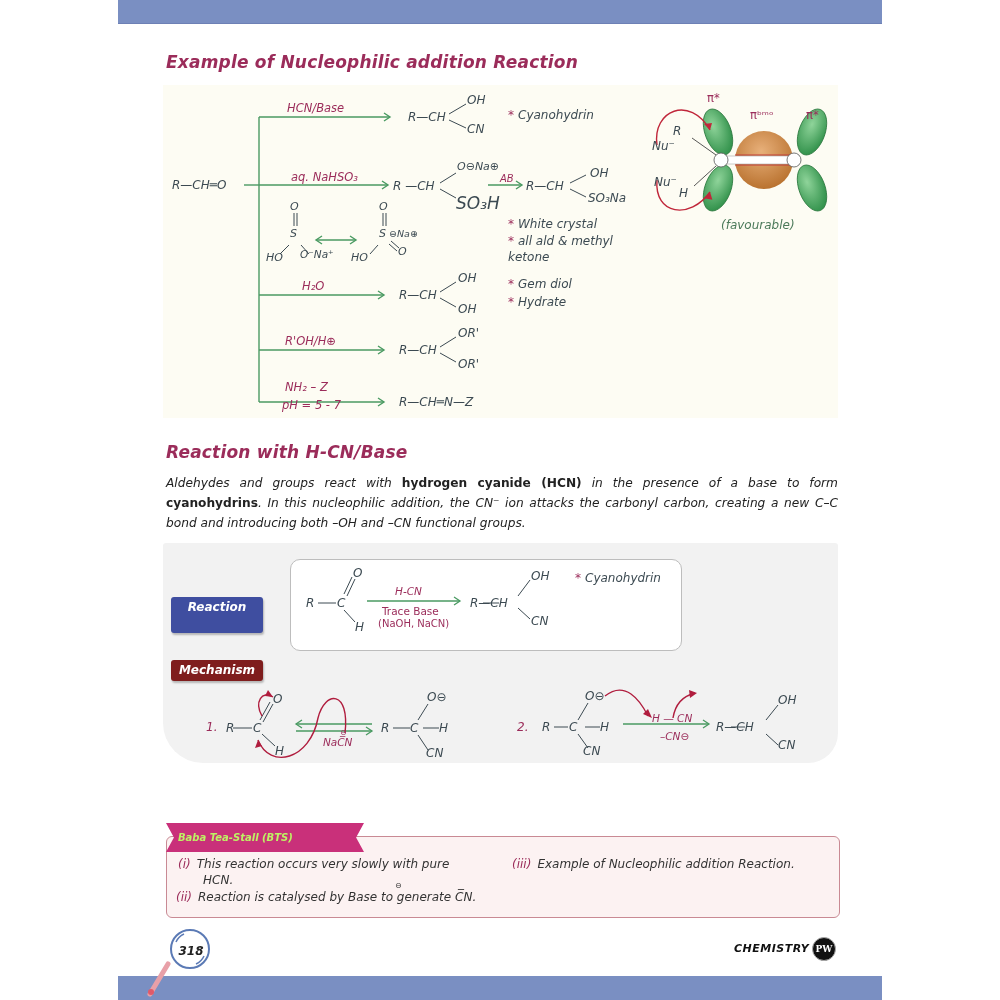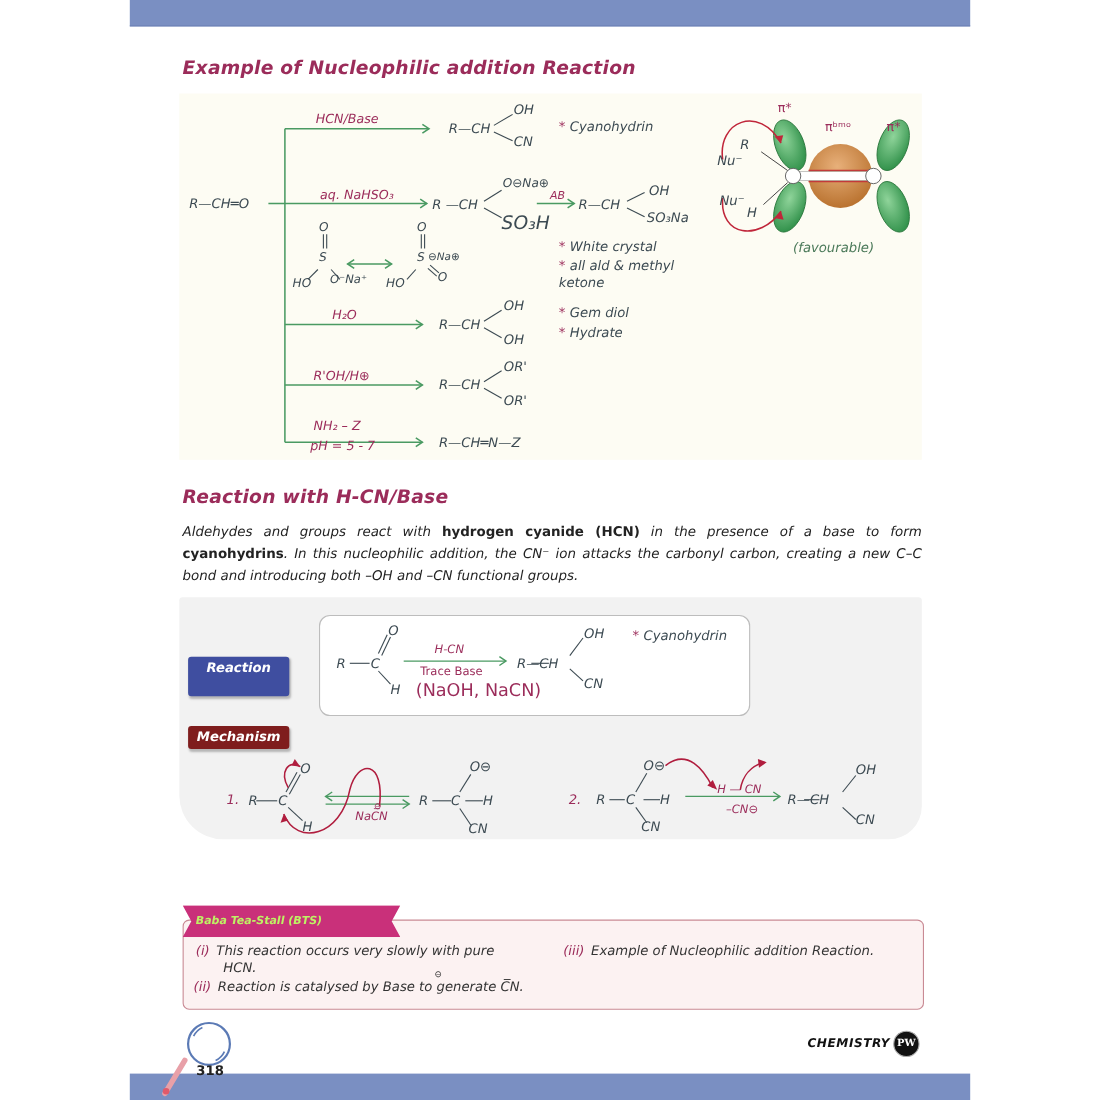--- a/index.html
+++ b/index.html
@@ -27,22 +27,22 @@
   .bts { position: absolute; left: 166px; top: 836px; width: 672px; height: 80px; background: #fcf2f2; border: 1.5px solid #c98a94; border-radius: 6px; }
   .bts-banner { position: absolute; left: 166px; top: 823px; width: 198px; height: 29px; background: #c9307a; color: #bef264;
                 font-family: "DejaVu Sans", sans-serif; font-style: italic; font-weight: bold; font-size: 10px; line-height: 29px;
                 padding-left: 12px; box-sizing: border-box;
                 clip-path: polygon(0 0, 100% 0, 96% 50%, 100% 100%, 0 100%, 4% 50%); }
   .bts-item { position: absolute; font-family: "DejaVu Sans", sans-serif; font-style: italic; font-size: 12px; color: #333; white-space: nowrap; }
   .bts-item .num { color: #9b2c5a; margin-right: 6px; }
   .footer-label { position: absolute; left: 734px; top: 942px; font-family: "DejaVu Sans", sans-serif; font-style: italic; font-weight: bold; font-size: 11px; color: #111; letter-spacing: 0.5px; }
   .pw-logo { position: absolute; left: 812px; top: 937px; width: 22px; height: 22px; border-radius: 50%; background: #111; color: #fff;
              font-family: "DejaVu Serif", serif; font-size: 9px; font-weight: bold; text-align: center; line-height: 22px; border: 1px solid #aaa; }
-  .page-num { position: absolute; left: 174px; top: 938px; width: 34px; height: 26px; font-family: "DejaVu Sans", sans-serif; 
-              font-weight: bold; font-size: 12px; color: #222; text-align: center; line-height: 26px; margin-top: 22px; }
+  .page-num { position: absolute; left: 174px; top: 938px; width: 34px; height: 26px; font-family: "DejaVu Sans", sans-serif; font-style: italic;
+              font-weight: bold; font-size: 12px; color: #222; text-align: center; line-height: 26px; }
   svg { position: absolute; overflow: visible; }
 </style>
 </head>
 <body>
 
 <div class="topbar"></div>
 <div class="botbar"></div>
 
 <div class="h-title" style="left:166px; top:52px;">Example of Nucleophilic addition Reaction</div>
 
@@ -245,21 +245,21 @@
   <polygon points="652,718 643,714 648,709" fill="#b01d3e"></polygon>
   <polygon points="697,693 689,690 690,698" fill="#b01d3e"></polygon>
 </svg>
 
 <div class="chem" style="left:306px; top:596px;">R</div>
 <div class="chem" style="left:337px; top:596px;">C</div>
 <div class="chem" style="left:353px; top:566px;">O</div>
 <div class="chem" style="left:355px; top:620px;">H</div>
 <div class="reag" style="left:395px; top:585px; font-size:10.5px;">H-CN</div>
 <div class="reag" style="left:382px; top:605px; font-size:10.5px; font-style:normal;">Trace Base</div>
-<div class="reag" style="left:378px; top:618px; font-size:16px; font-style:normal;">(NaOH, NaCN)</div>
+<div class="reag" style="left:378px; top:618px; font-size:10px; font-style:normal;">(NaOH, NaCN)</div>
 <div class="chem" style="left:470px; top:596px;">R—CH</div>
 <div class="chem" style="left:531px; top:569px;">OH</div>
 <div class="chem" style="left:531px; top:614px;">CN</div>
 <div class="note" style="left:575px; top:571px;"><span class="star">*</span><span>Cyanohydrin</span></div>
 
 <div class="reag" style="left:206px; top:720px; font-size:12px;">1.</div>
 <div class="chem" style="left:226px; top:721px;">R</div>
 <div class="chem" style="left:253px; top:721px;">C</div>
 <div class="chem" style="left:273px; top:692px;">O</div>
 <div class="chem" style="left:275px; top:744px;">H</div>

